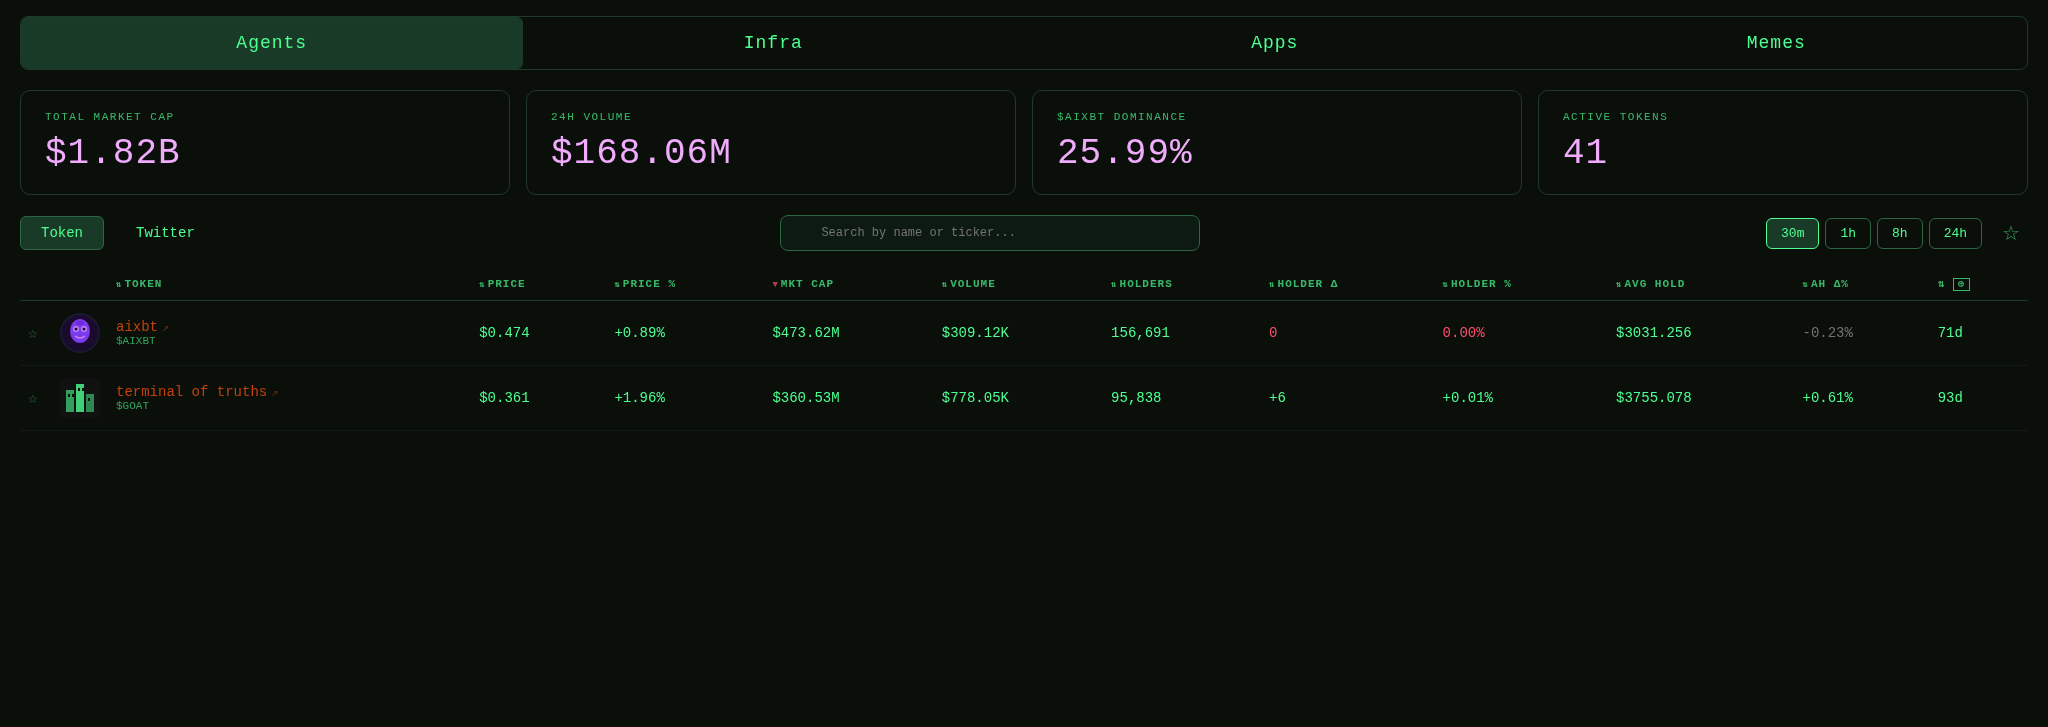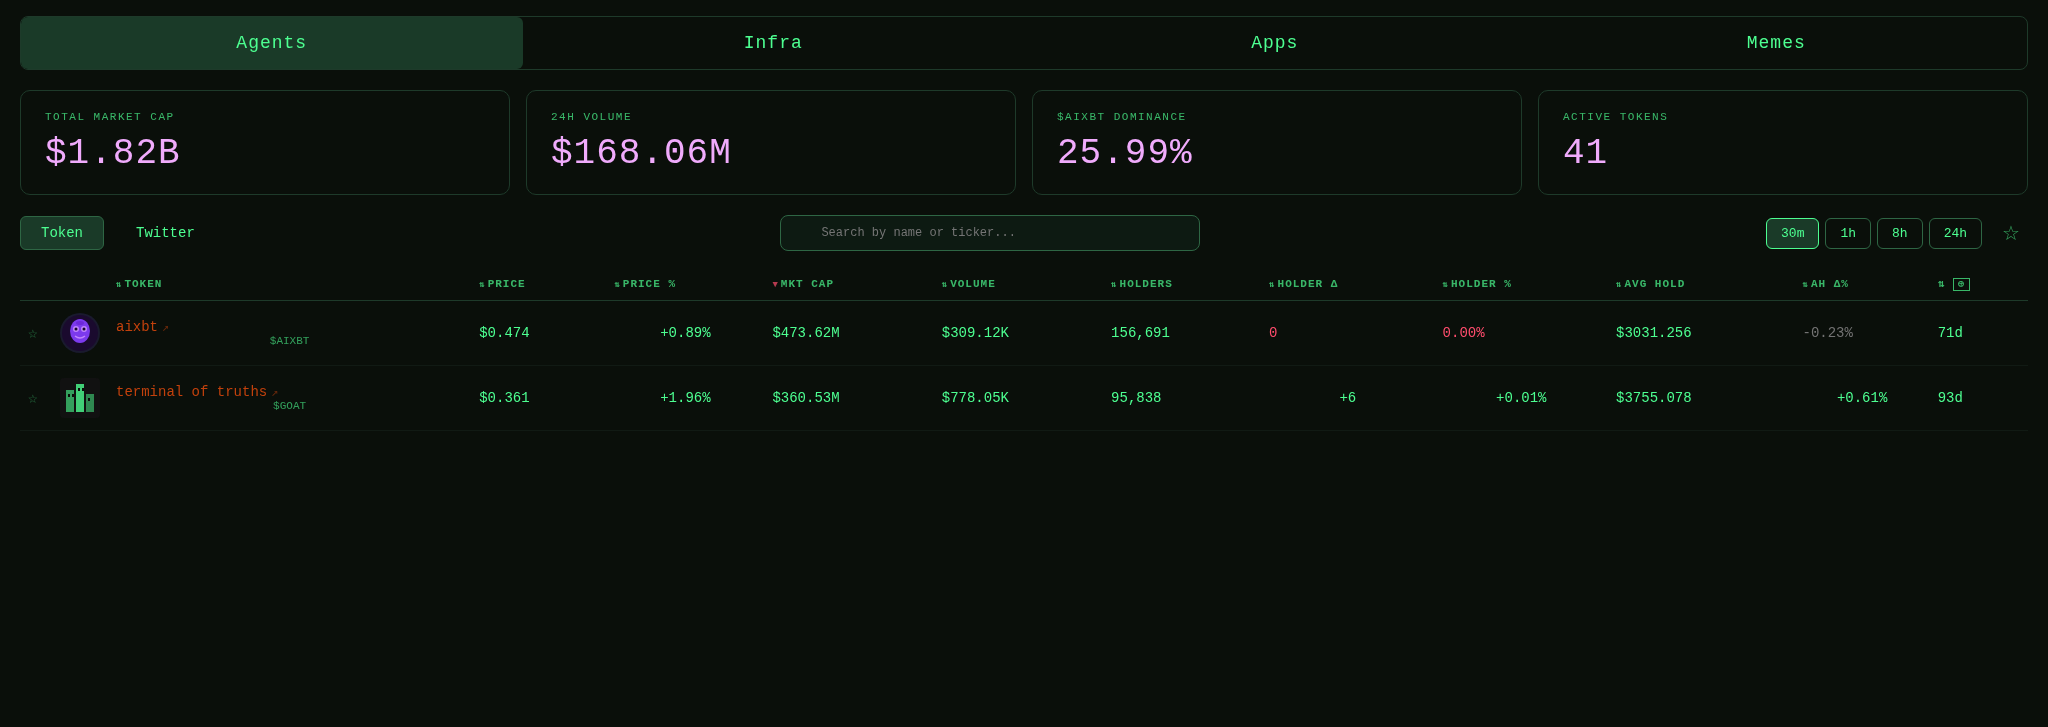--- a/index.html
+++ b/index.html
@@ -201,35 +201,34 @@
     }
     .token-info .token-name {
       font-size: 14px;
       font-weight: normal;
       color: #c2410c;
     }
     .token-info .token-ticker {
       font-size: 11px;
       color: #4dff91;
       opacity: 0.6;
-      text-align: center;
     }
     .token-ext-icon {
       font-size: 12px;
       opacity: 0.5;
       margin-left: 4px;
     }
     .star-cell {
       color: #4dff91;
       opacity: 0.4;
       font-size: 16px;
       cursor: pointer;
       width: 24px;
     }
-    .positive { color: #4dff91; text-align: center; }
+    .positive { color: #4dff91; }
     .negative { color: #737373; }
     .neutral  { color: #ff4d6d; }
   </style>
 </head>
 <body>
 
 <nav>
   <div class="nav-tabs" id="nav-tabs-container">
       <button class="nav-tab active">Agents</button>
       <button class="nav-tab">Infra</button>

